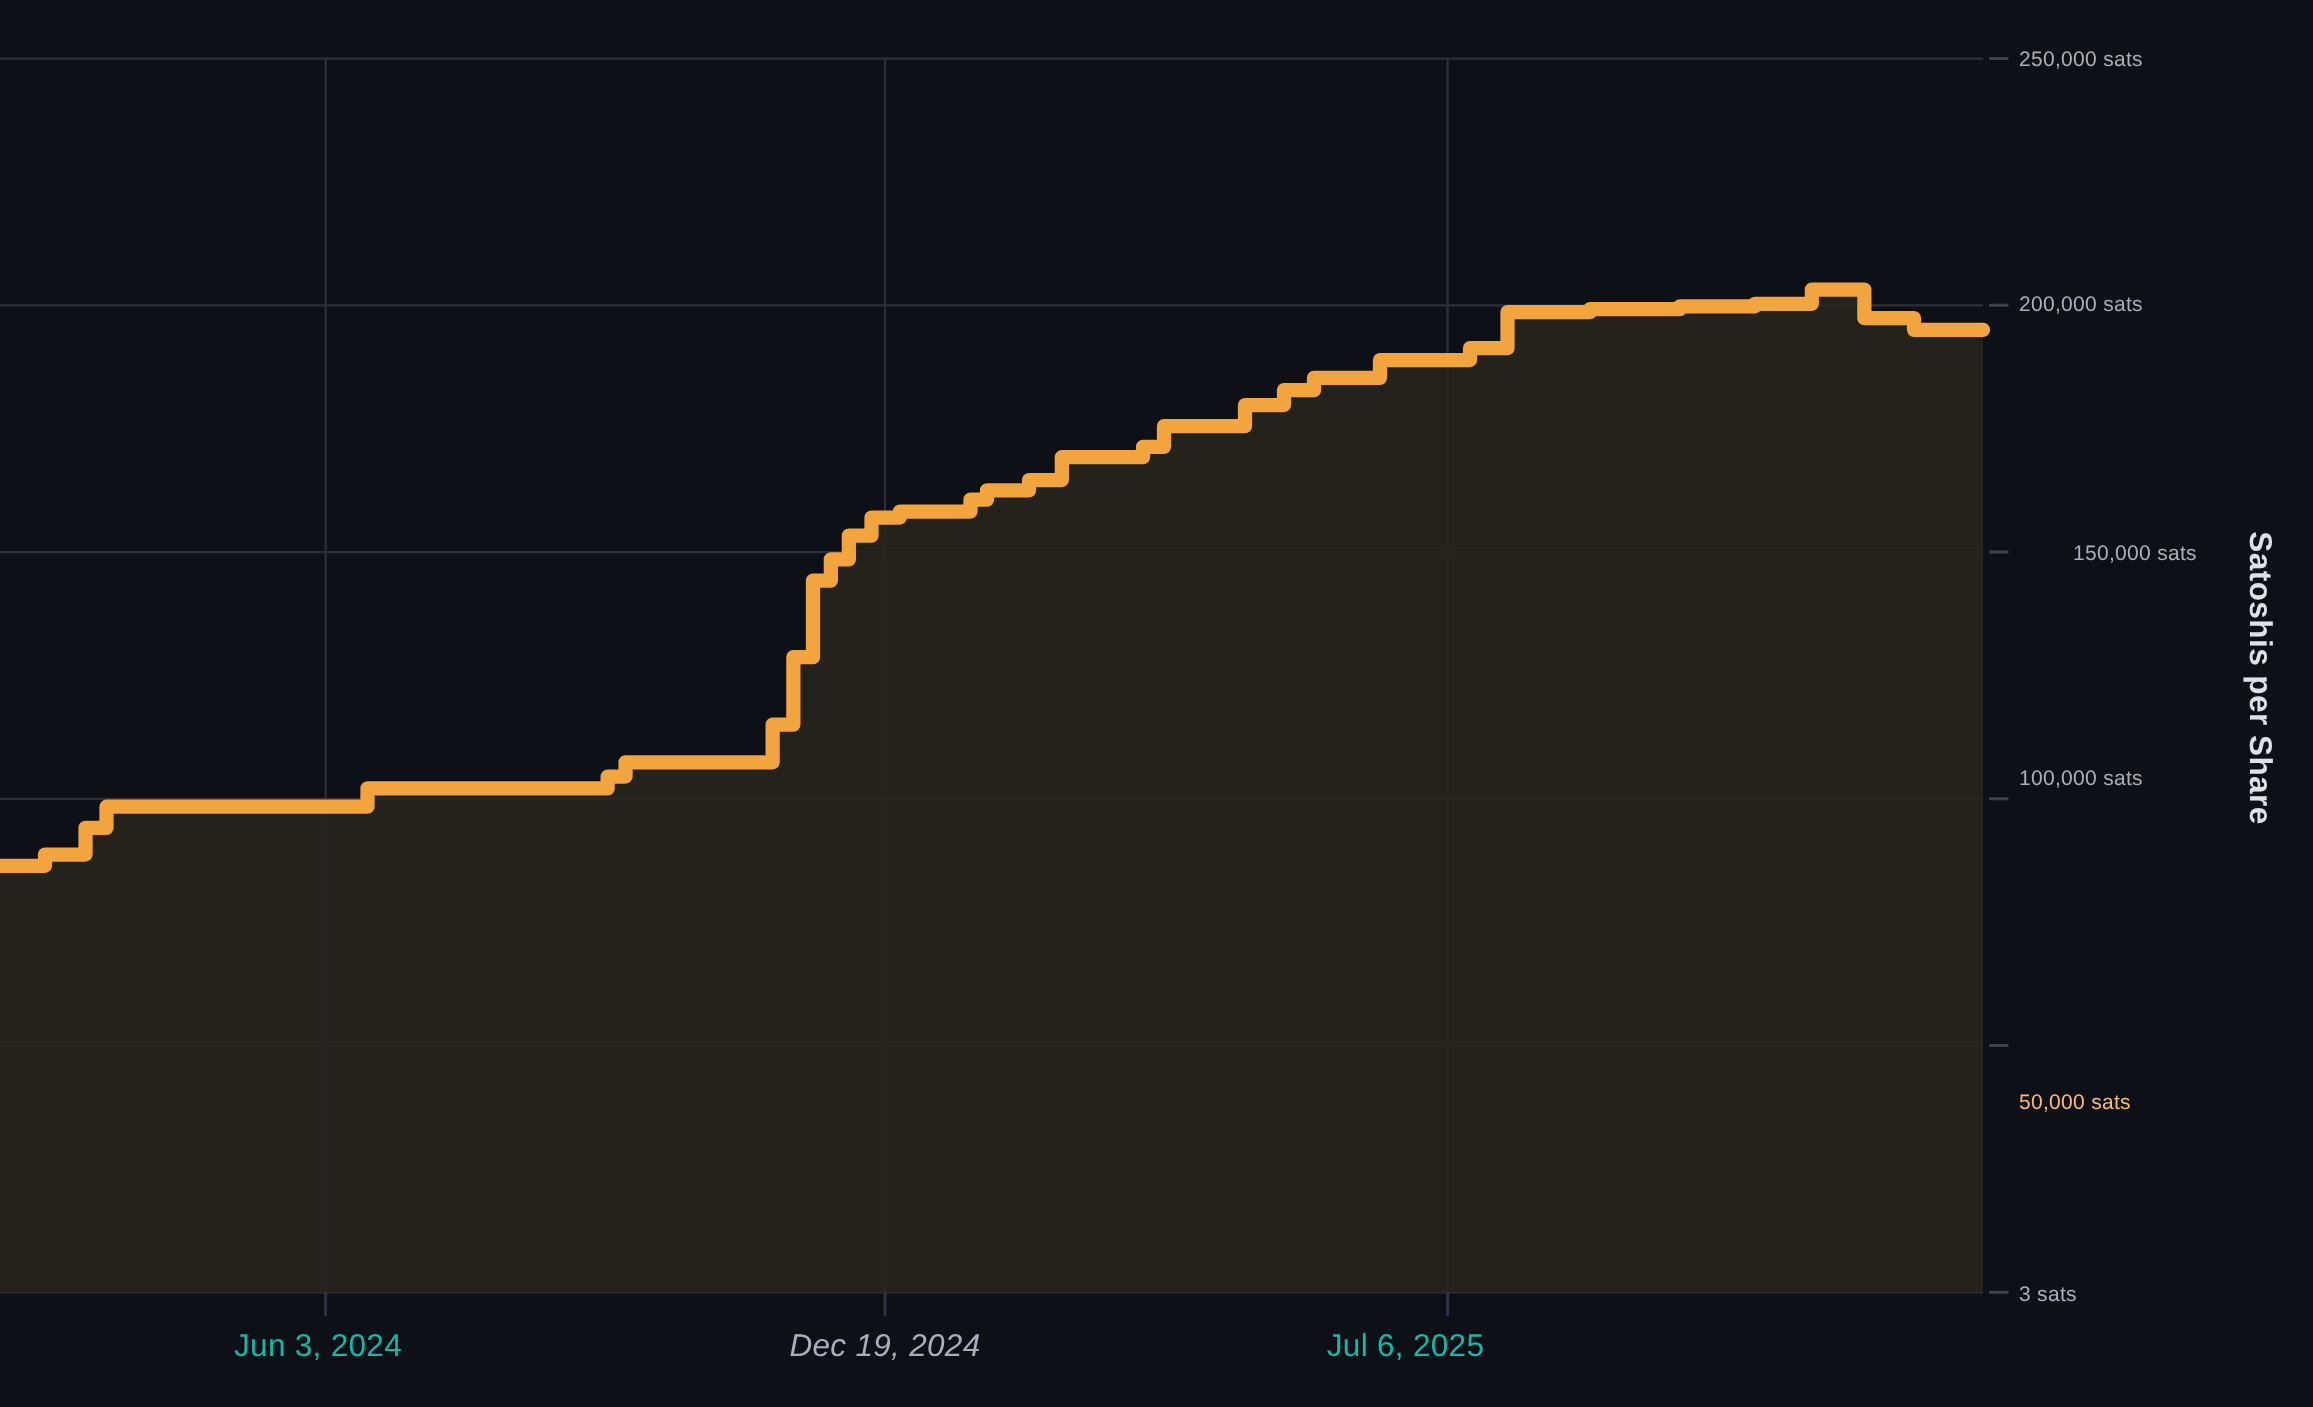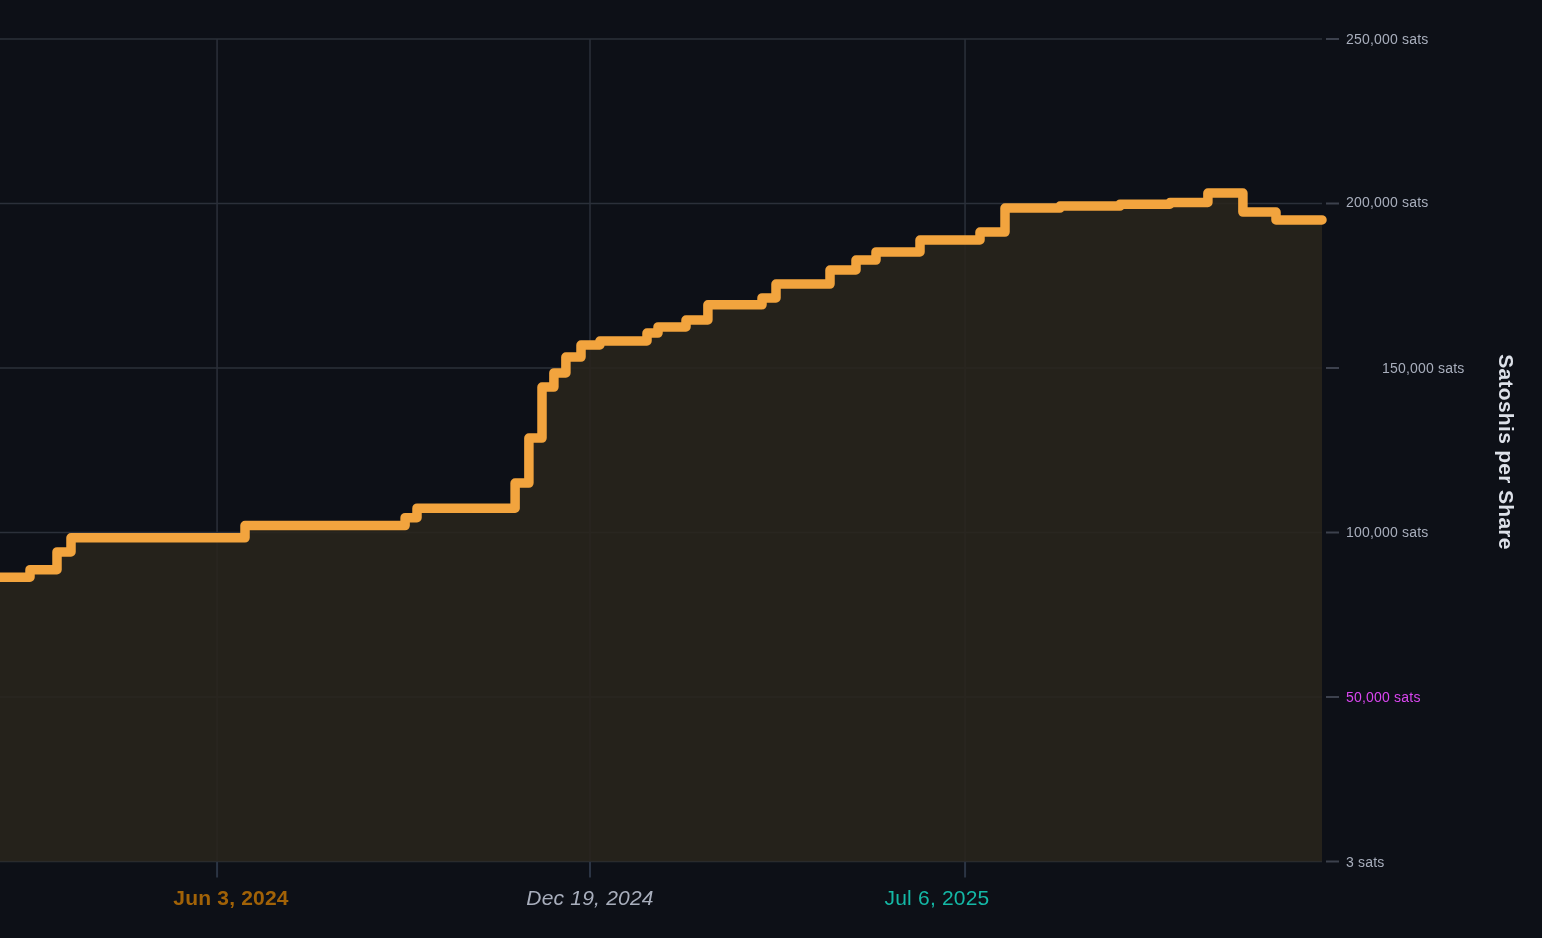--- a/index.html
+++ b/index.html
@@ -44,25 +44,25 @@
       <path d="M-8,577.2L30.0,577.2L30.0,569.7L57.0,569.7L57.0,551.9L71.0,551.9L71.0,537.8L245.0,537.8L245.0,525.6L405.1,525.6L405.1,517.7L417.0,517.7L417.0,508.2L515.1,508.2L515.1,483.1L528.9,483.1L528.9,438.1L542.0,438.1L542.0,387.1L553.9,387.1L553.9,372.9L565.9,372.9L565.9,357.1L581.0,357.1L581.0,345.0L599.9,345.0L599.9,341.0L647.0,341.0L647.0,333.1L658.0,333.1L658.0,326.9L686.0,326.9L686.0,320.0L707.9,320.0L707.9,304.8L762.0,304.8L762.0,297.9L776.0,297.9L776.0,284.1L830.0,284.1L830.0,270.0L856.0,270.0L856.0,260.1L876.0,260.1L876.0,251.9L920.0,251.9L920.0,240.0L980.0,240.0L980.0,232.1L1005.0,232.1L1005.0,208.1L1060.0,208.1L1060.0,206.1L1120.0,206.1L1120.0,204.2L1170.0,204.2L1170.0,202.5L1207.9,202.5L1207.9,193.0L1242.9,193.0L1242.9,212.1L1276.0,212.1L1276.0,219.9L1322.0,219.9" fill="none" stroke="#f2a43e" stroke-width="9.5" stroke-linejoin="round" stroke-linecap="round"></path>
       <line x1="1326" y1="861.5" x2="1339" y2="861.5" stroke="#3c414d" stroke-width="2"></line>
       <line x1="1326" y1="697" x2="1339" y2="697" stroke="#3c414d" stroke-width="2"></line>
       <line x1="1326" y1="532.5" x2="1339" y2="532.5" stroke="#3c414d" stroke-width="2"></line>
       <line x1="1326" y1="368" x2="1339" y2="368" stroke="#3c414d" stroke-width="2"></line>
       <line x1="1326" y1="203.5" x2="1339" y2="203.5" stroke="#3c414d" stroke-width="2"></line>
       <line x1="1326" y1="39" x2="1339" y2="39" stroke="#3c414d" stroke-width="2"></line>
     </svg>
   <div id="y-labels">
       <div class="ylab" style="top: 849.5px; color: rgb(168, 174, 188);">3 sats</div>
-      <div class="ylab" style="top: 685px; color: #d946ef;">50,000 sats</div>
-      <div class="ylab" style="top: 520px; color: rgb(168, 174, 188);">100,000 sats</div>
+      <div class="ylab" style="top: 722px; color: #fdba74;">50,000 sats</div>
+      <div class="ylab" style="top: 506px; color: rgb(168, 174, 188);">100,000 sats</div>
       <div class="ylab" style="top: 356px; color: rgb(168, 174, 188); margin-left: 36px;">150,000 sats</div>
       <div class="ylab" style="top: 190px; color: rgb(168, 174, 188);">200,000 sats</div>
       <div class="ylab" style="top: 27px; color: rgb(168, 174, 188);">250,000 sats</div>
     </div>
   <div id="x-labels">
-      <div class="xlab" style="left: 231px; color: #a16207; font-weight: bold;">Jun 3, 2024</div>
+      <div class="xlab" style="left: 212px; color: #14b8a6;">Jun 3, 2024</div>
       <div class="xlab" style="left: 590.009px; color: rgb(168, 174, 188); font-style: italic;">Dec 19, 2024</div>
       <div class="xlab" style="left: 937px; color: #14b8a6;">Jul 6, 2025</div>
     </div>
   <div class="y-title" style="color: rgb(221, 225, 233);">Satoshis per Share</div>
 </div>
 
 </body></html>

